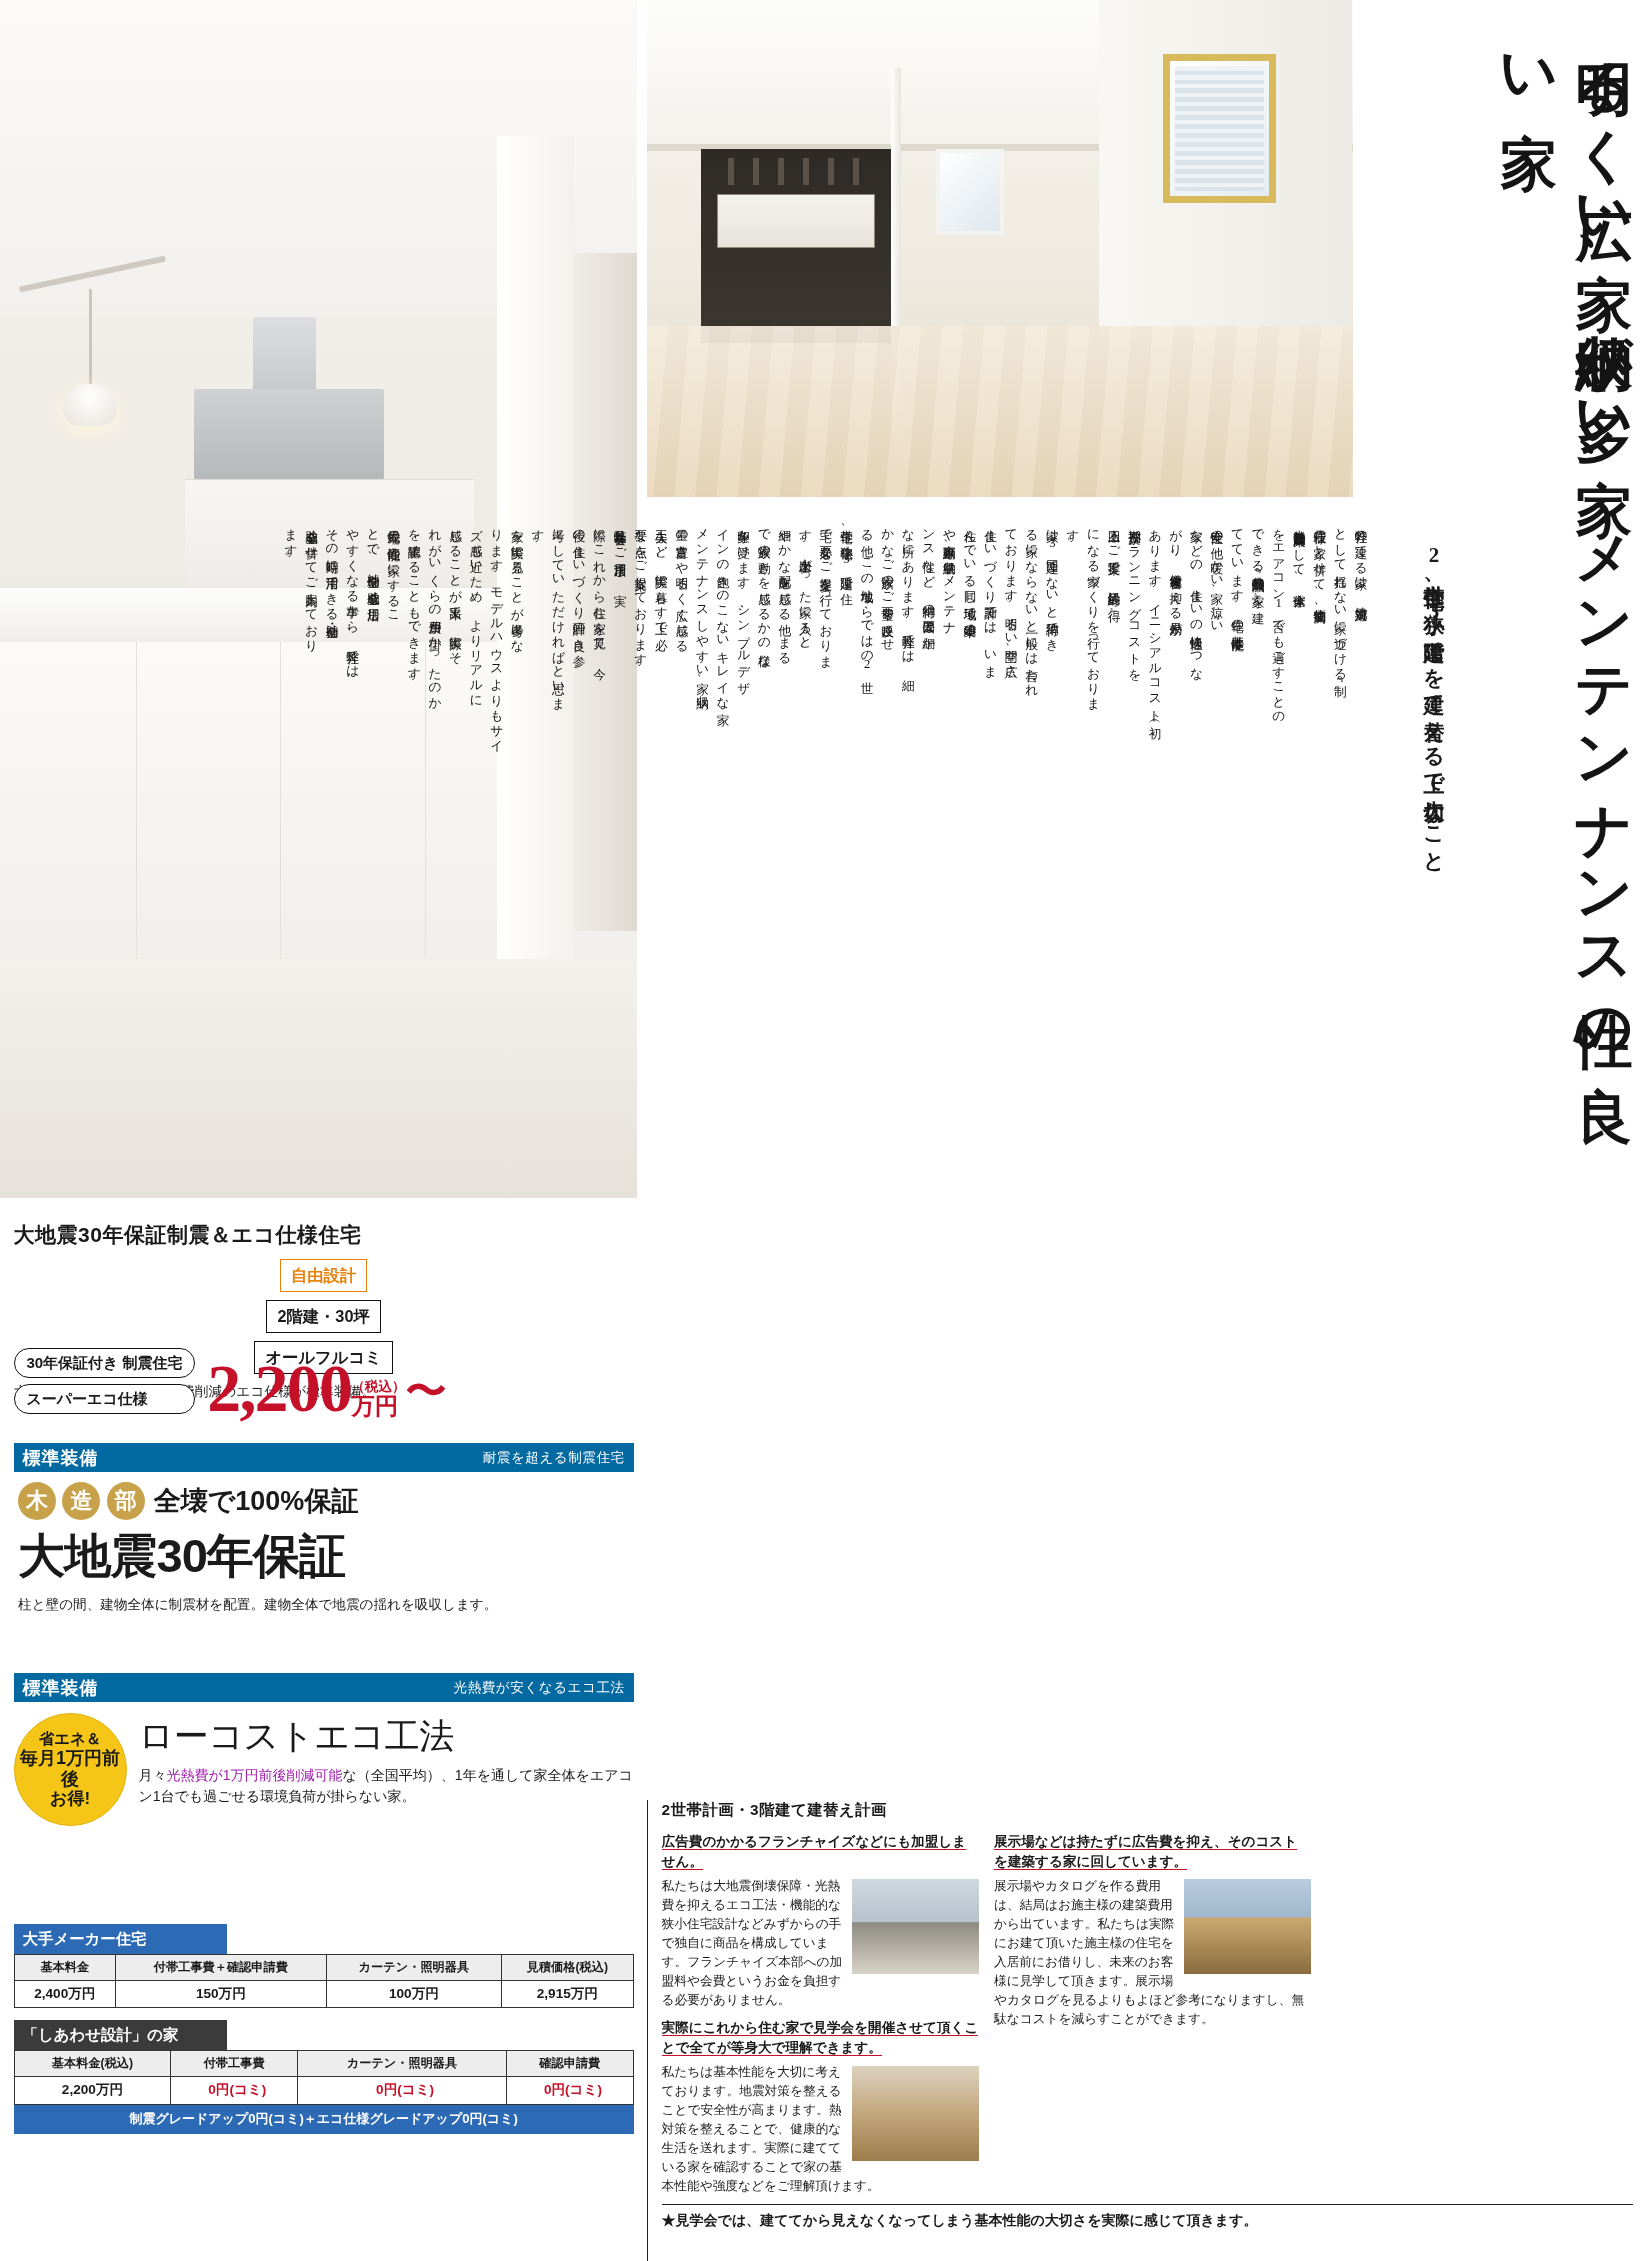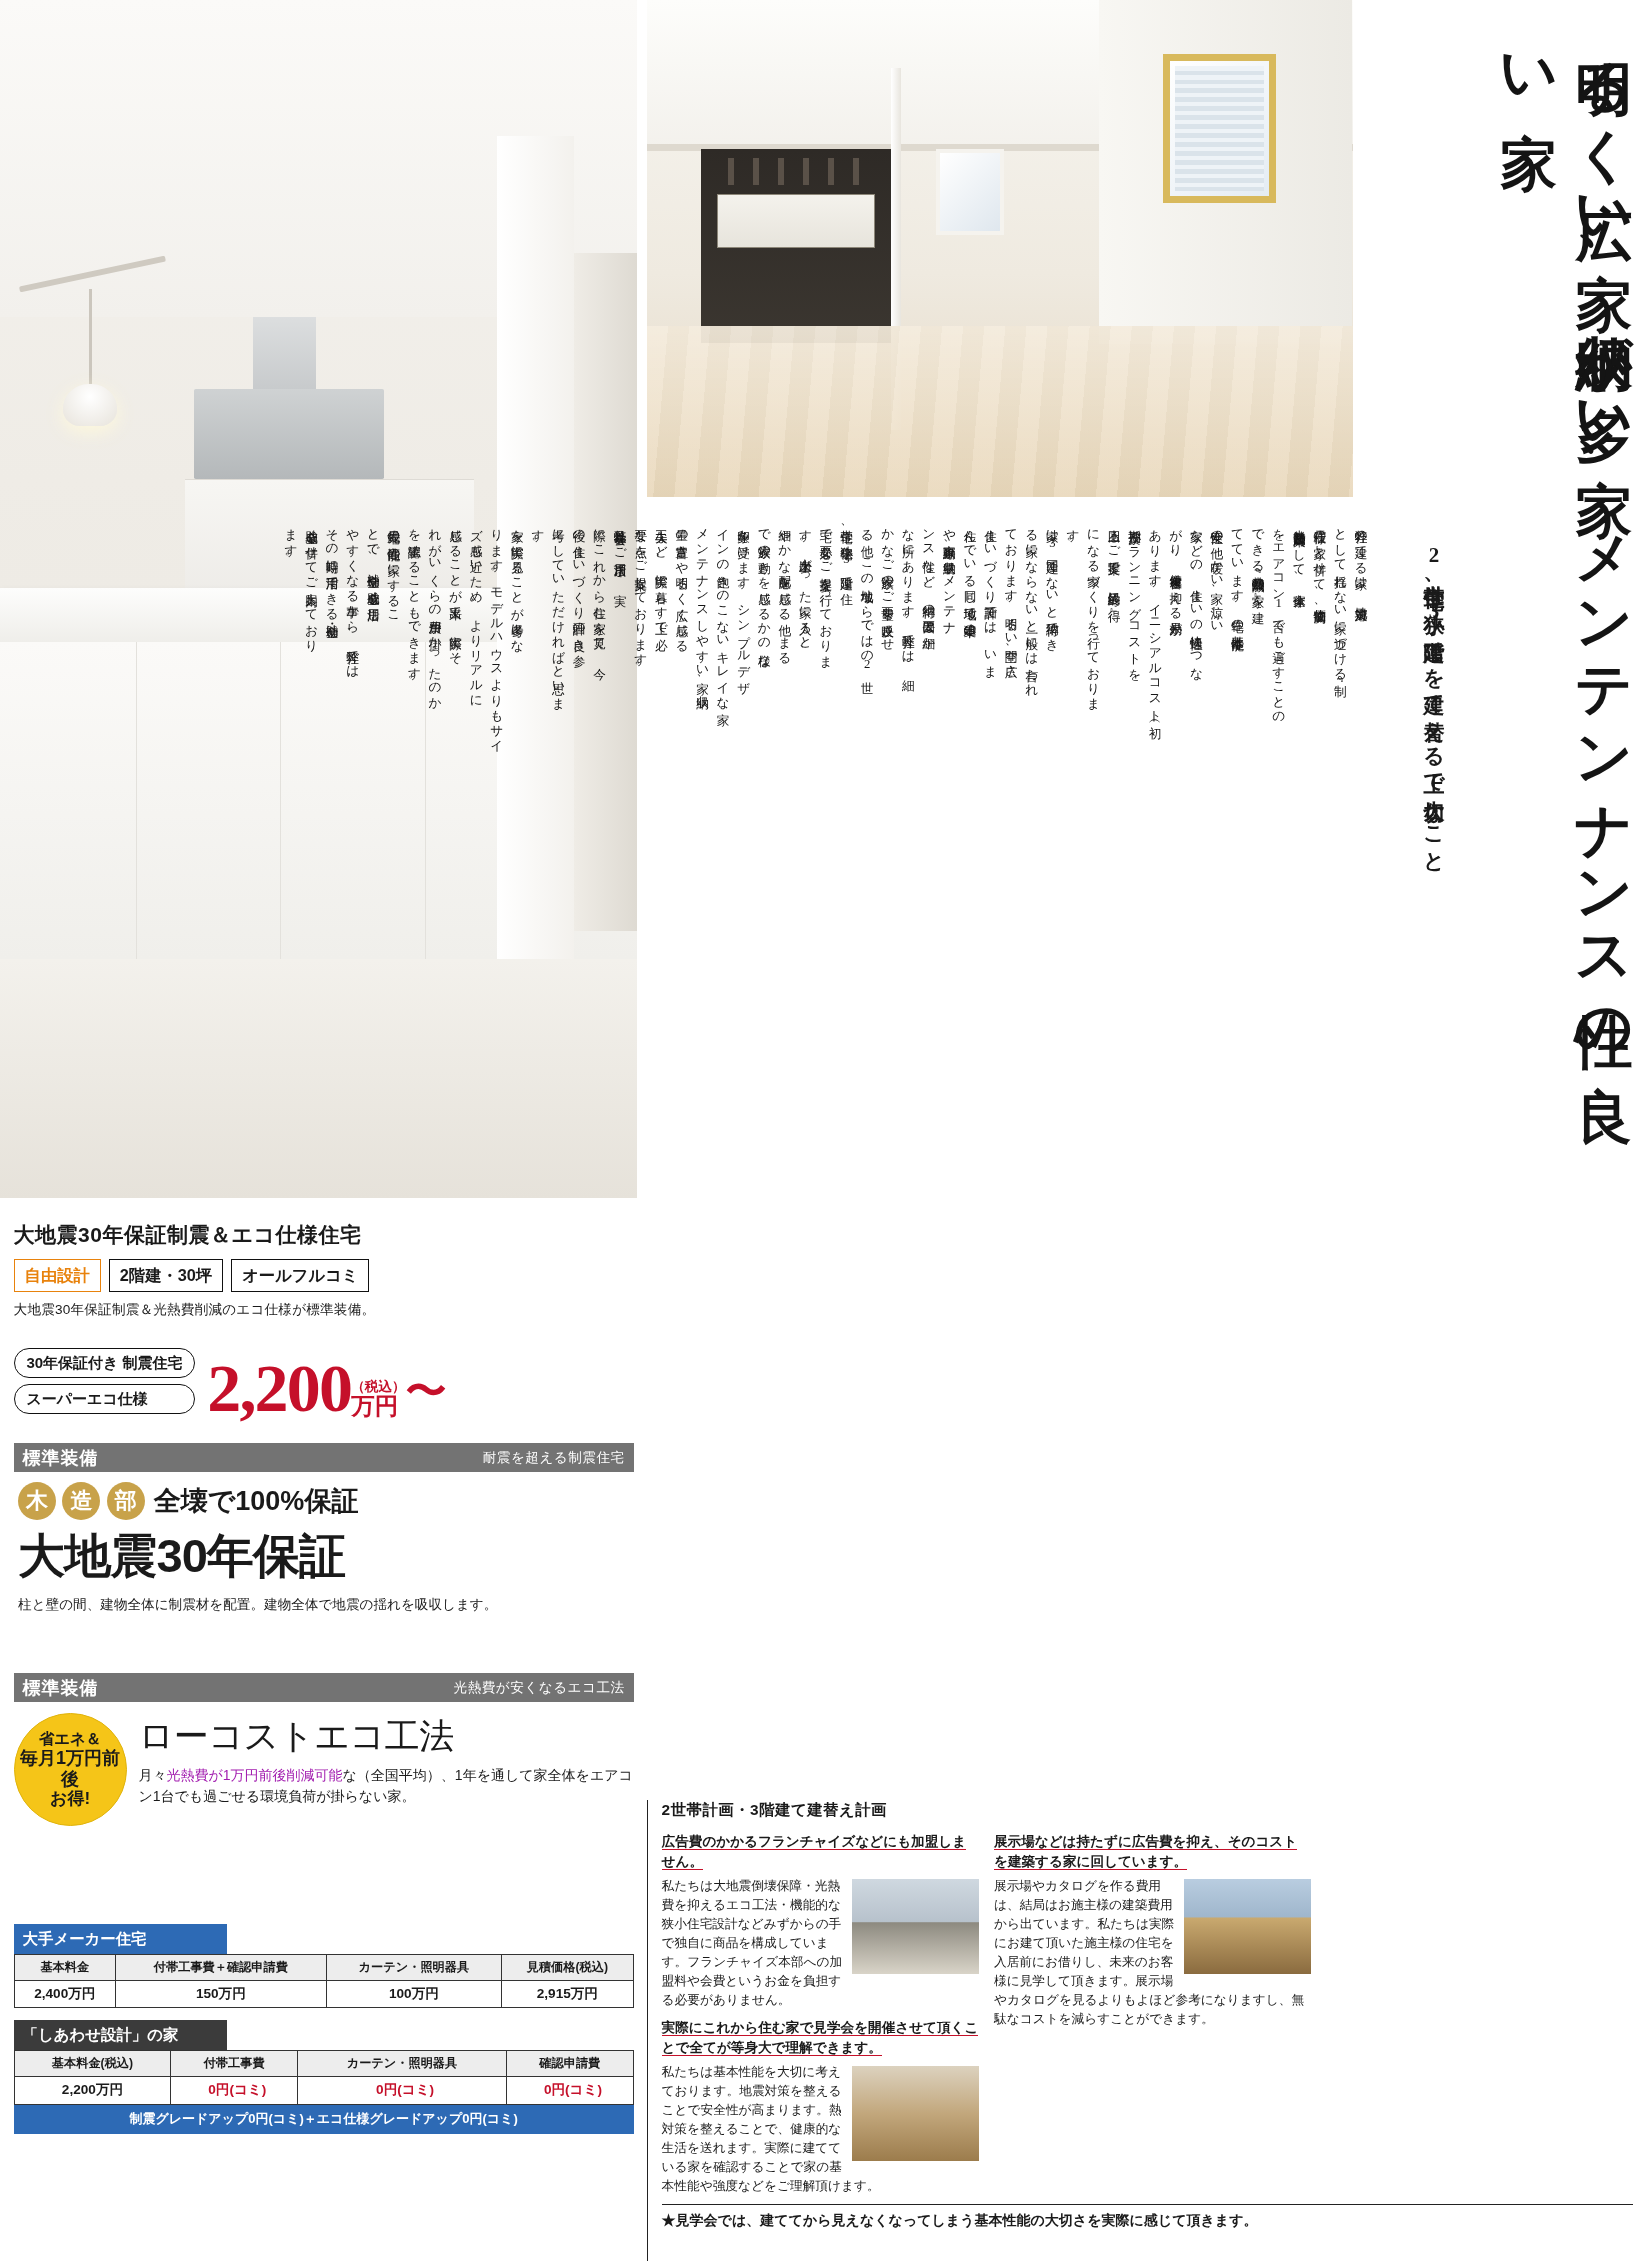--- a/index.html
+++ b/index.html
@@ -193,21 +193,21 @@
   .bodycol.mid { height: 950px; }
 
   
   #spec-title-row {
     position: absolute; left: 13.6px; top: 1221px; width: 620px;
   }
   .spec-h1 {
     font-size: 21px; font-weight: bold; letter-spacing: 0.5px;
     font-family: "Liberation Sans", sans-serif;
   }
-  .badge-row { display: flex; gap: 8.1px; margin-top: 10px; align-items: center; }
+  .badge-row { display: flex; gap: 8.1px; margin-top: 10px; align-items: center; flex-direction: column; }
   .badge {
     border: 1.4px solid #111; padding: 4.5px 10px; font-size: 16.3px; font-weight: bold;
     background: #fff;
   }
   .badge.orange { border-color: #e8820c; color: #e8820c; }
   .note-line {
     margin-top: 9px; font-size: 13.6px; letter-spacing: 0.2px;
   }
 
   #price-row {
@@ -226,21 +226,21 @@
   }
   .price-unit {
     display: inline-block; vertical-align: bottom;
     font-size: 23.5px; font-weight: bold; color: #c5102a; line-height: 1.05;
   }
   .price-unit small { display:block; font-size: 13.6px; }
   .price-tilde { font-size: 41px; font-weight: bold; color: #c5102a; }
 
   
   .blackbar {
-    background: #737373; color: #fff; display: flex; align-items: center;
+    background: #0369a1; color: #fff; display: flex; align-items: center;
     padding: 0 9px; height: 29px;
   }
   .blackbar .bb-left { font-size: 18px; font-weight: bold; letter-spacing: 0.9px; }
   .blackbar .bb-right { margin-left: auto; font-size: 13.6px; letter-spacing: 0.5px; }
 
   #panel-quake {
     position: absolute; left: 13.6px; top: 1443px; width: 620px;
   }
   #panel-quake .body { padding: 10px 4.5px 0 4.5px; }
   .kanji-circles { display: flex; gap: 6.3px; align-items: center; }

